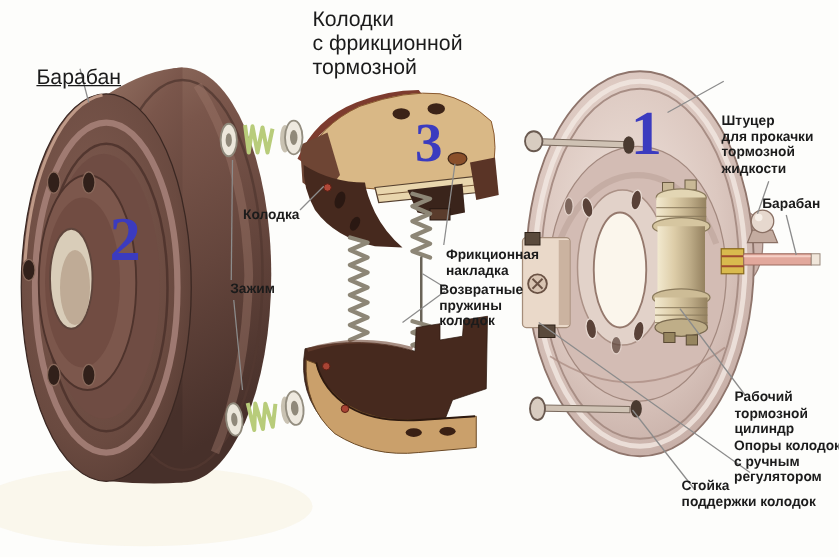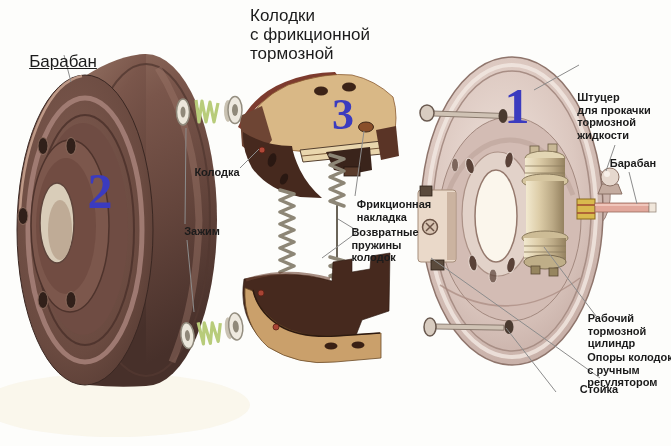--- a/index.html
+++ b/index.html
@@ -254,15 +254,16 @@
   </div>
 
   <div class="txt label" style="left:630px;top:351px;">
     <span class="line">Опоры колодок</span>
     <span class="line">с ручным</span>
     <span class="line">регулятором</span>
   </div>
 
   <div class="txt label" style="left:599px;top:383px;">
     <span class="line">Стойка</span>
+    <span class="line">поддержки колодок</span>
   </div>
 
 </div>
 
 </body></html>

